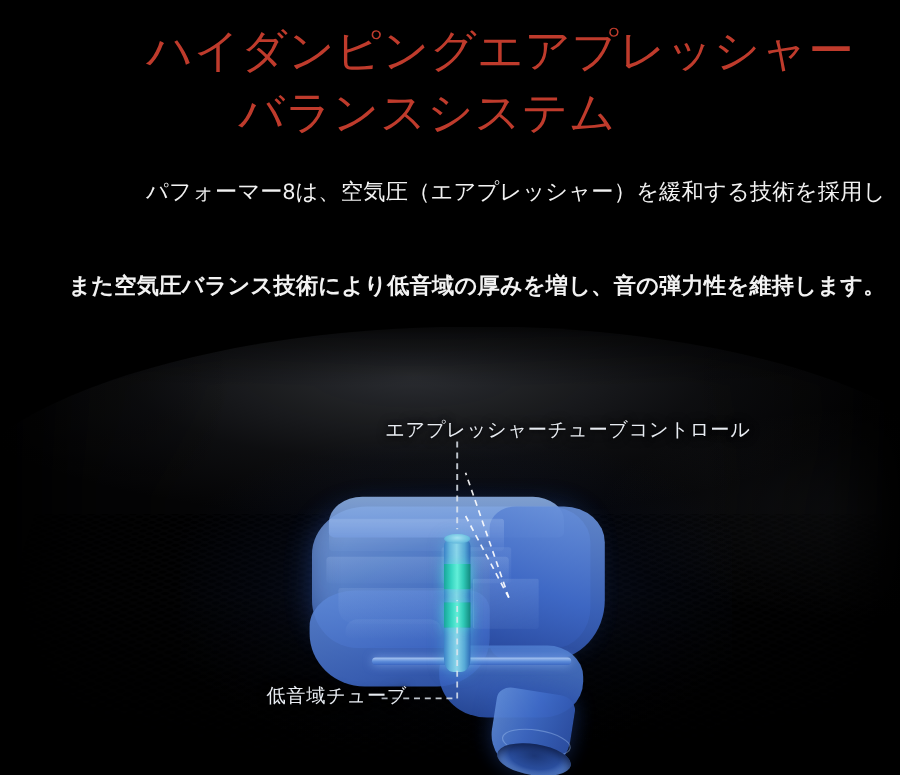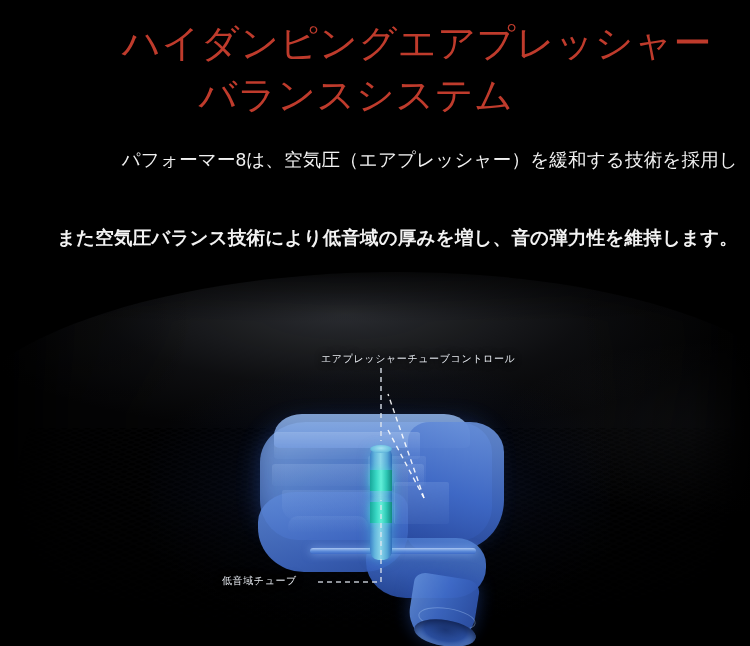--- a/index.html
+++ b/index.html
@@ -277,21 +277,21 @@
     width: 22px; height: 8px;
     border-radius: 50%;
     background: radial-gradient(ellipse at 50% 40%, #a6e4f2 0%, #6cc0e0 60%, #3d86c6 100%);
     z-index: 18;
   }
 
   
   .callout {
     position: absolute;
     color: #e8ecf2;
-    font-size: 10px;
+    font-size: 16px;
     line-height: 18px;
     letter-spacing: 0.6px;
     white-space: nowrap;
     z-index: 30;
     text-shadow: 0 0 4px rgba(0,0,0,0.95), 0 0 9px rgba(0,0,0,0.8);
   }
   .callout-top { left: 321px; top: 350px; }
   .callout-right { left: 428px; top: 492px; }
   .callout-bottom { left: 222px; top: 572px; text-align: center; }
 

